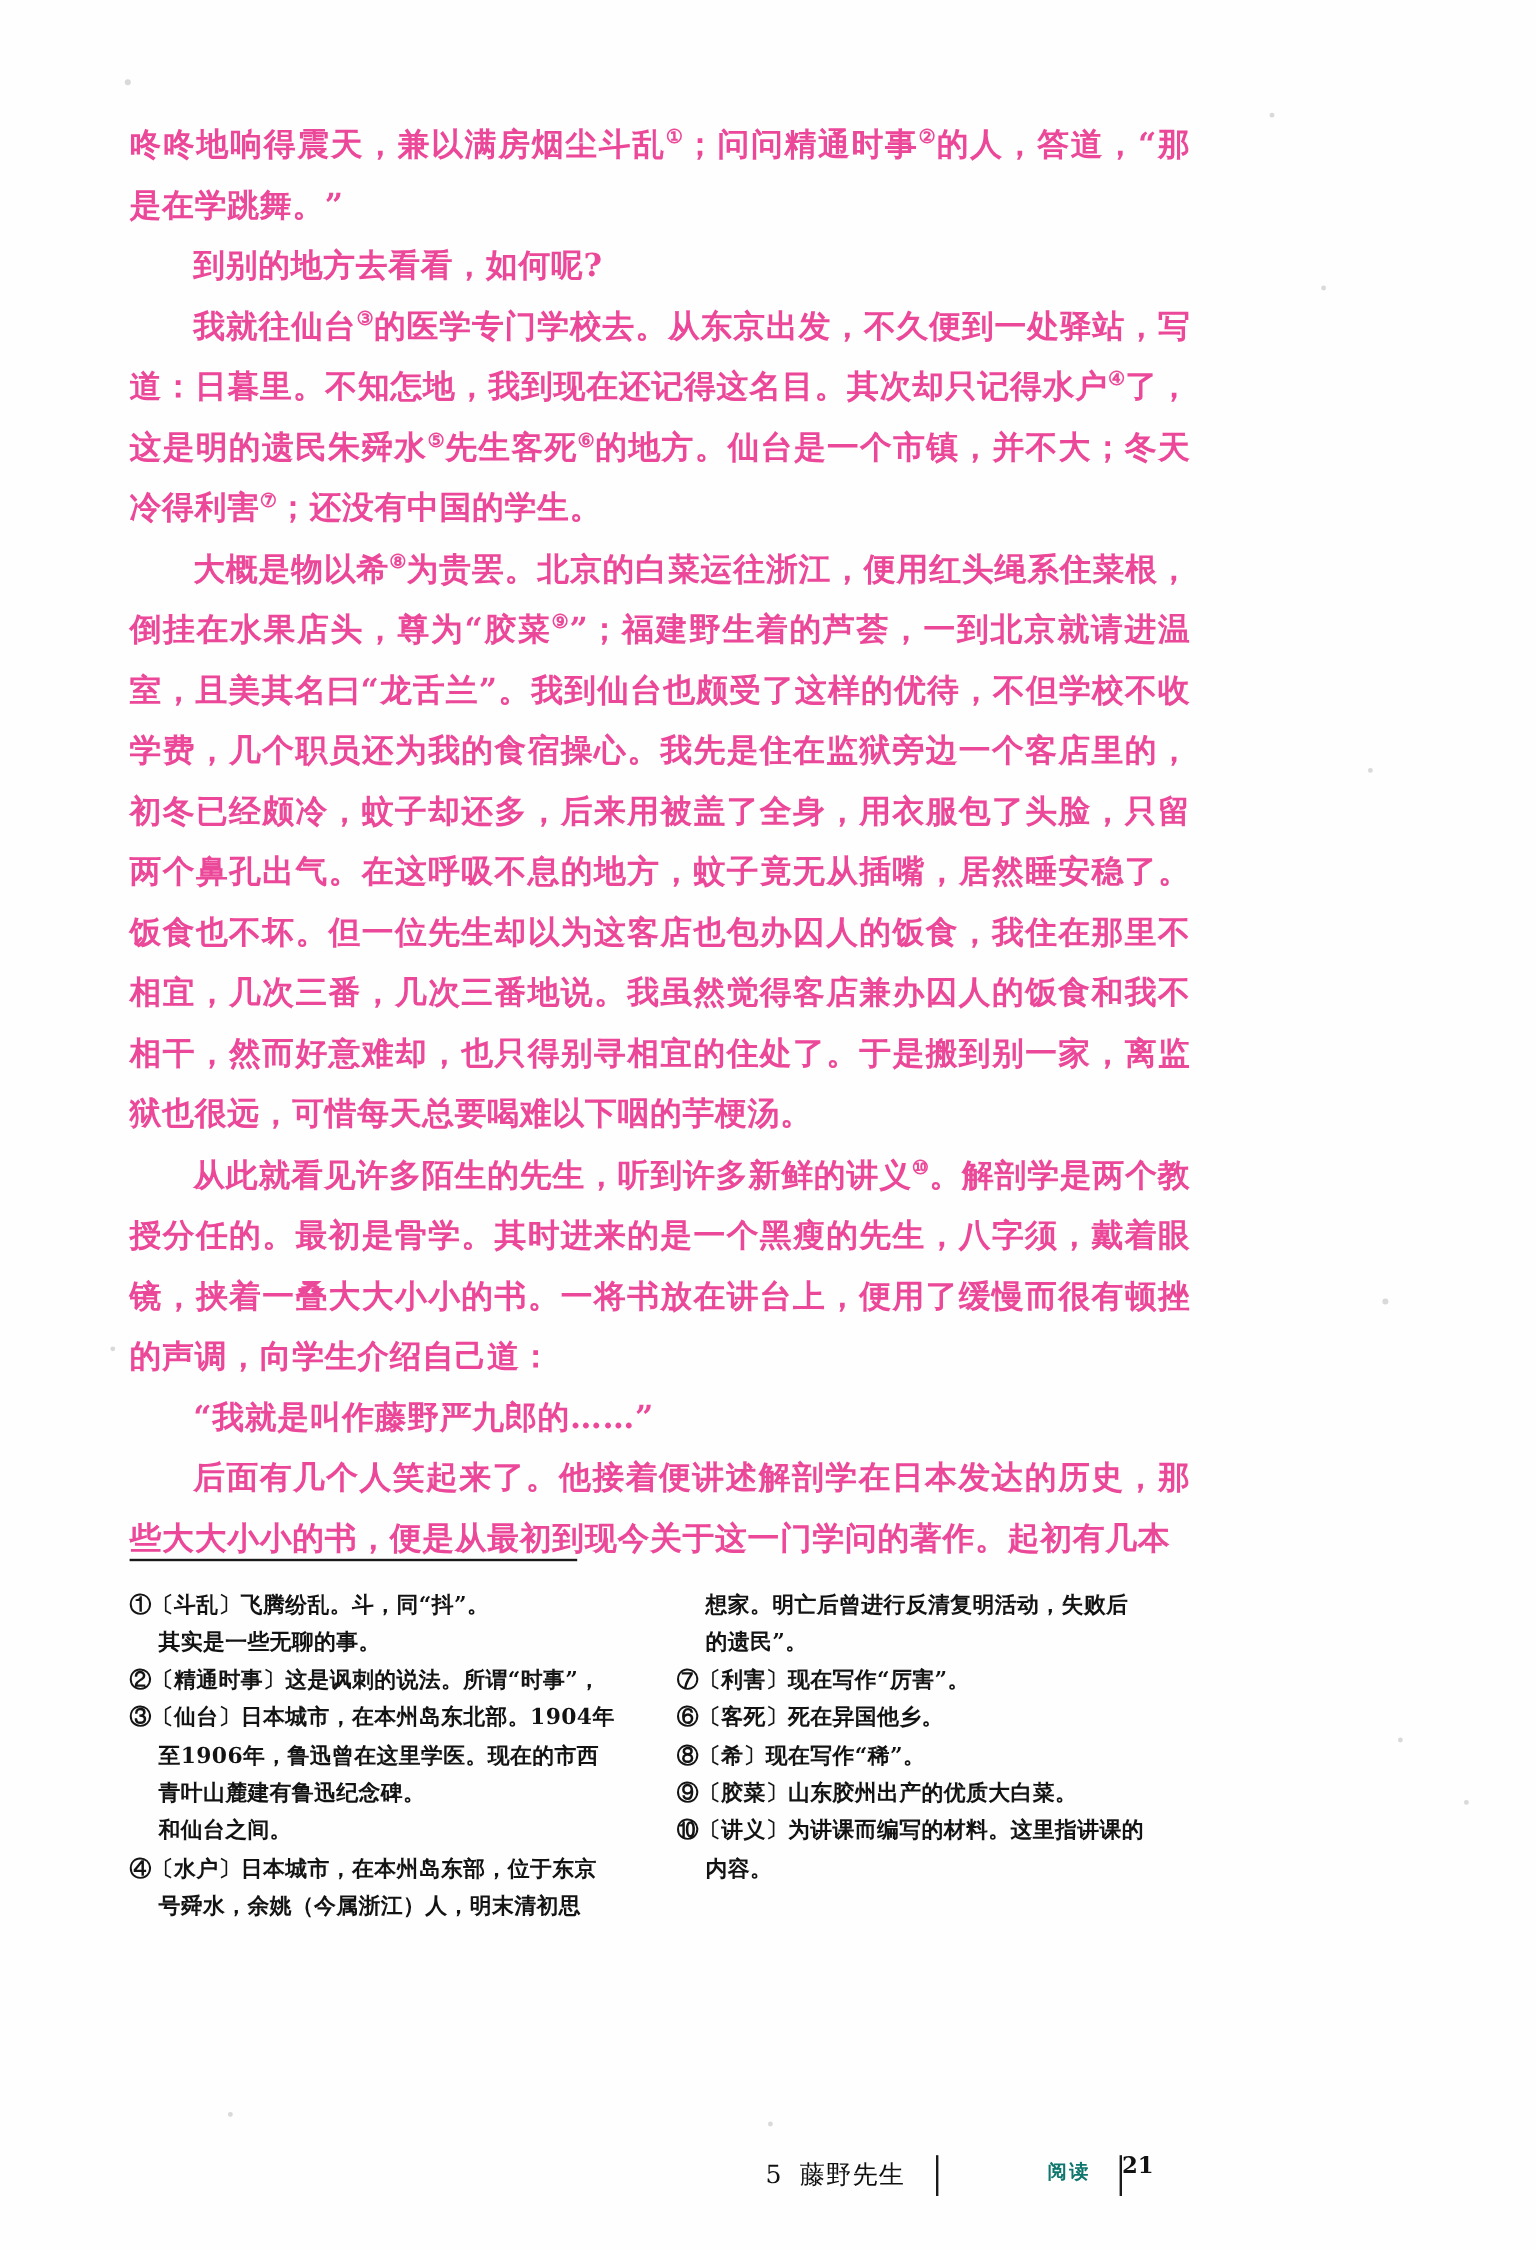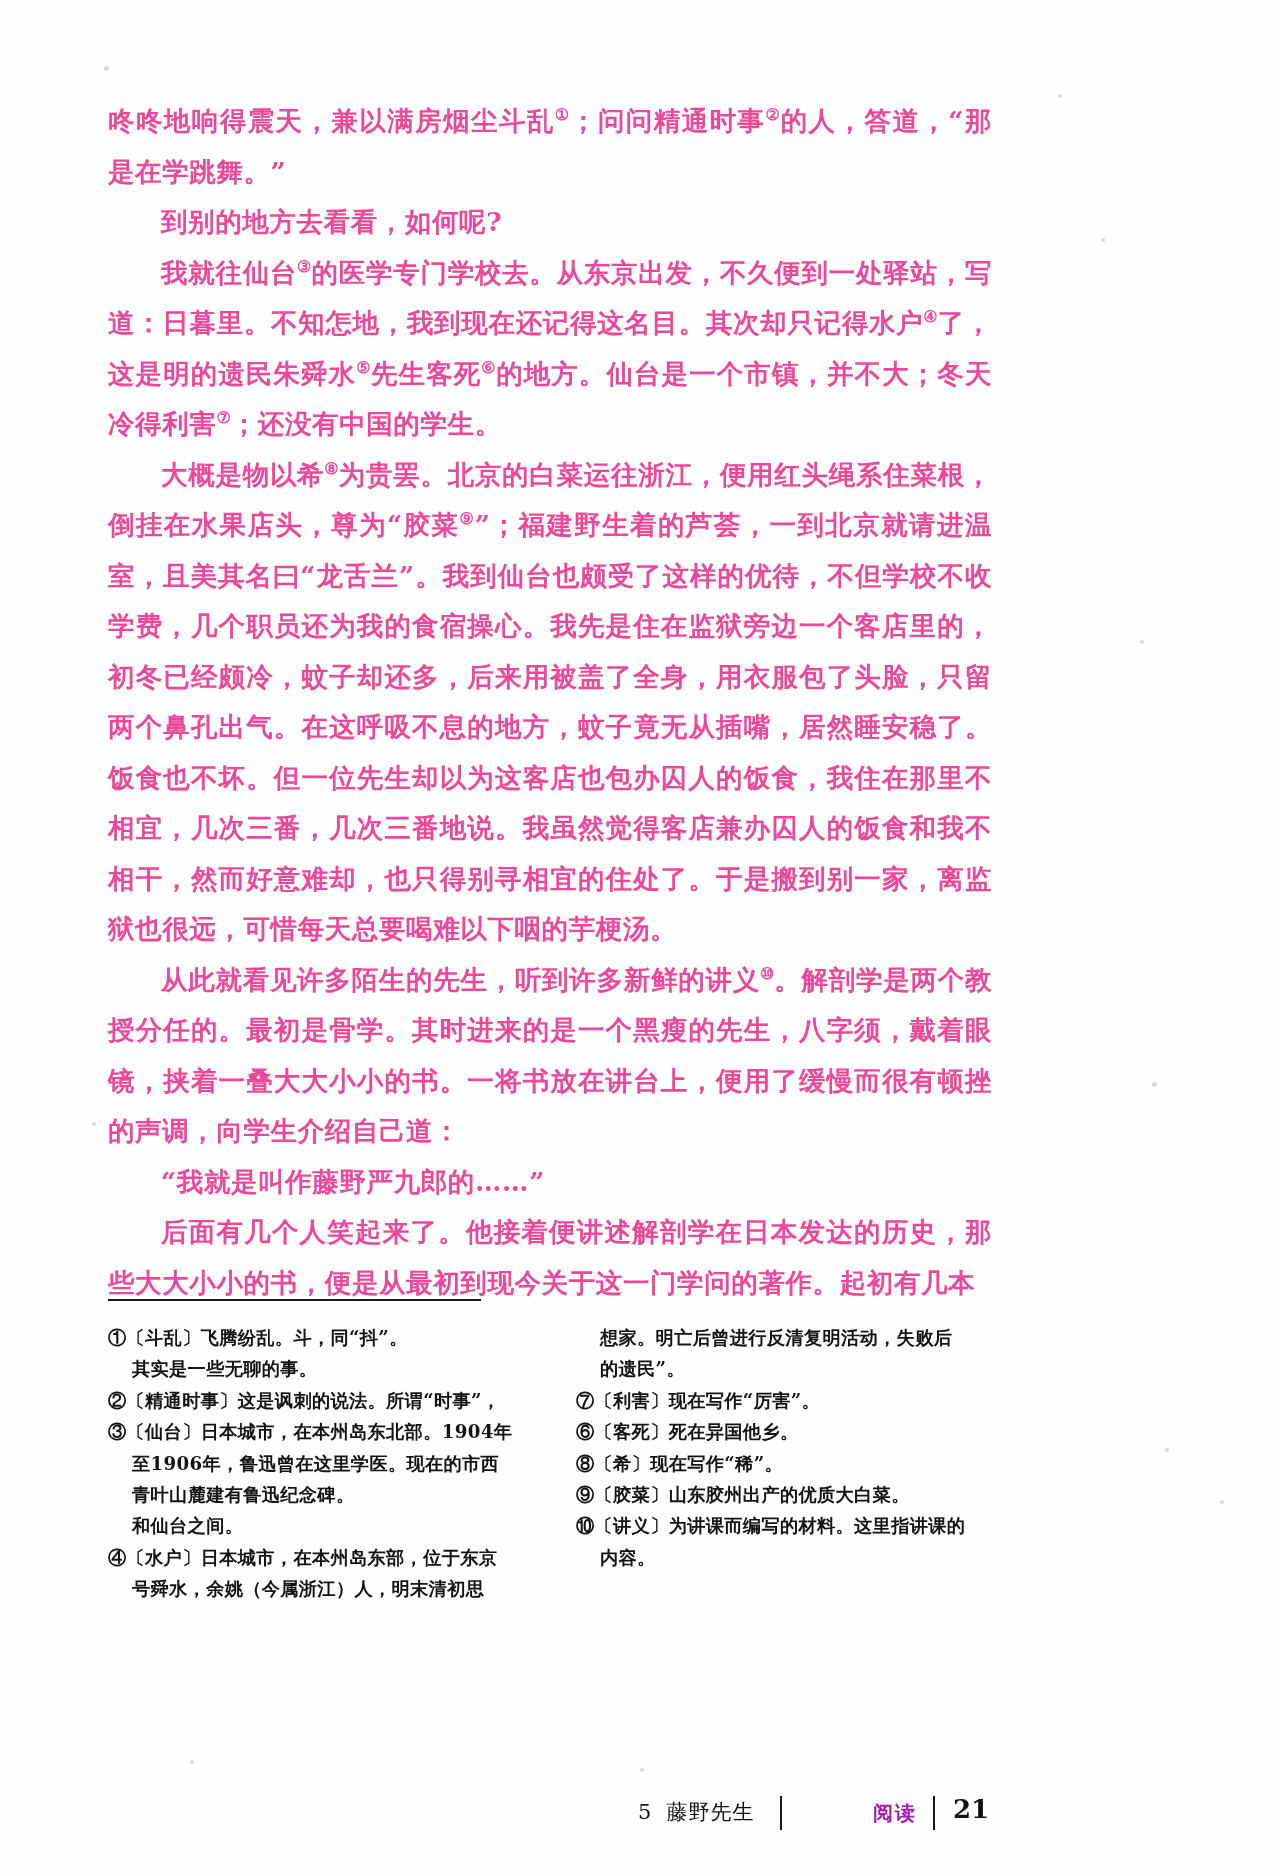--- a/index.html
+++ b/index.html
@@ -66,21 +66,21 @@
     border-top: 2.2px solid #1a1a1a;
   }
 
   
   .footnotes {
     position: absolute;
     left: 108px;
     top: 1322px;
     width: 884px;
     display: flex;
-    gap: 52px;
+    gap: 40px;
     align-items: flex-start;
   }
   .fn-col {
     width: 416px;
   }
   .fn-item {
     font-size: 18.2px;
     line-height: 31.4px;
     letter-spacing: 0.35px;
     text-align: justify;
@@ -128,30 +128,30 @@
     left: 825px;
     top: -2px;
     width: 0;
     height: 34px;
     border-left: 2.4px solid #1a1a1a;
   }
   .footer-section {
     position: absolute;
     left: 765px;
     top: 2px;
-    font-size: 20px;
+    font-size: 16px;
     font-weight: 700;
     letter-spacing: 2px;
-    color: #a21caf;
+    color: #0f766e;
   }
   .footer-page {
     position: absolute;
-    left: 845px;
+    left: 827px;
     top: -4px;
-    font-size: 26px;
+    font-size: 19px;
     font-weight: 700;
     color: #111;
   }
 </style>
 </head>
 <body>
 
 <div class="page"></div>
 
 <div class="speck" style="left:104px; top:66px;  width:5px; height:5px;"></div>

